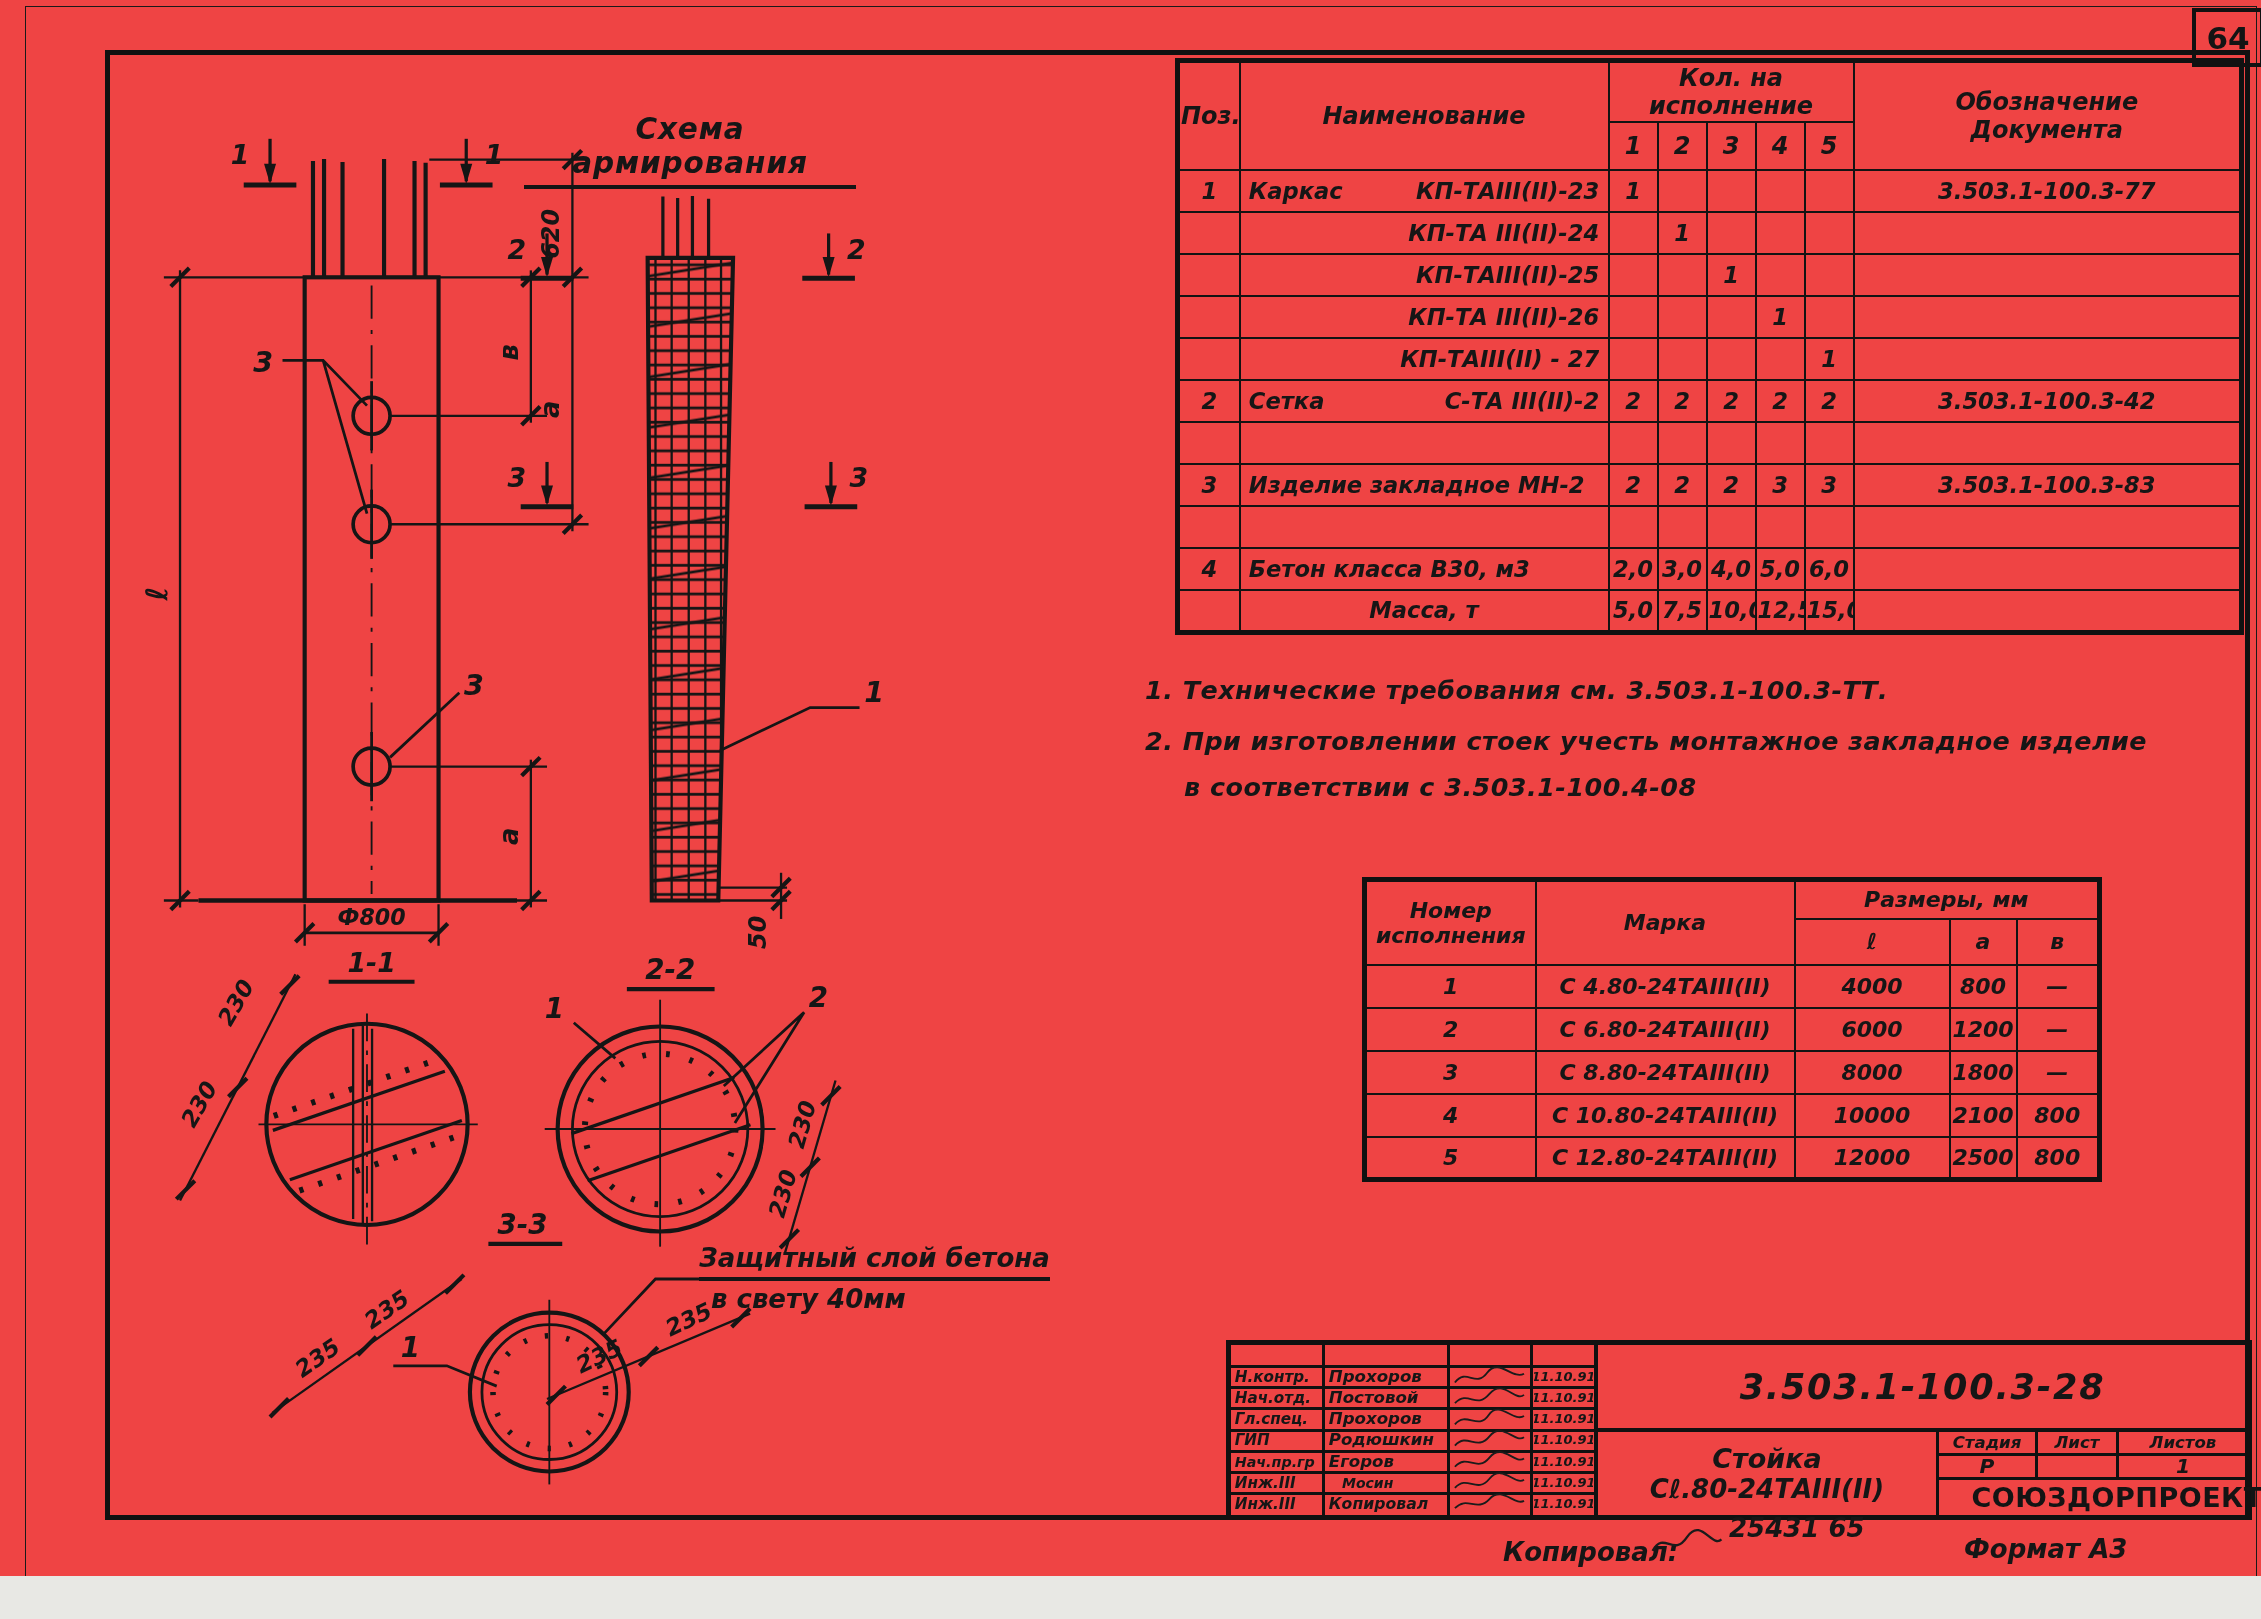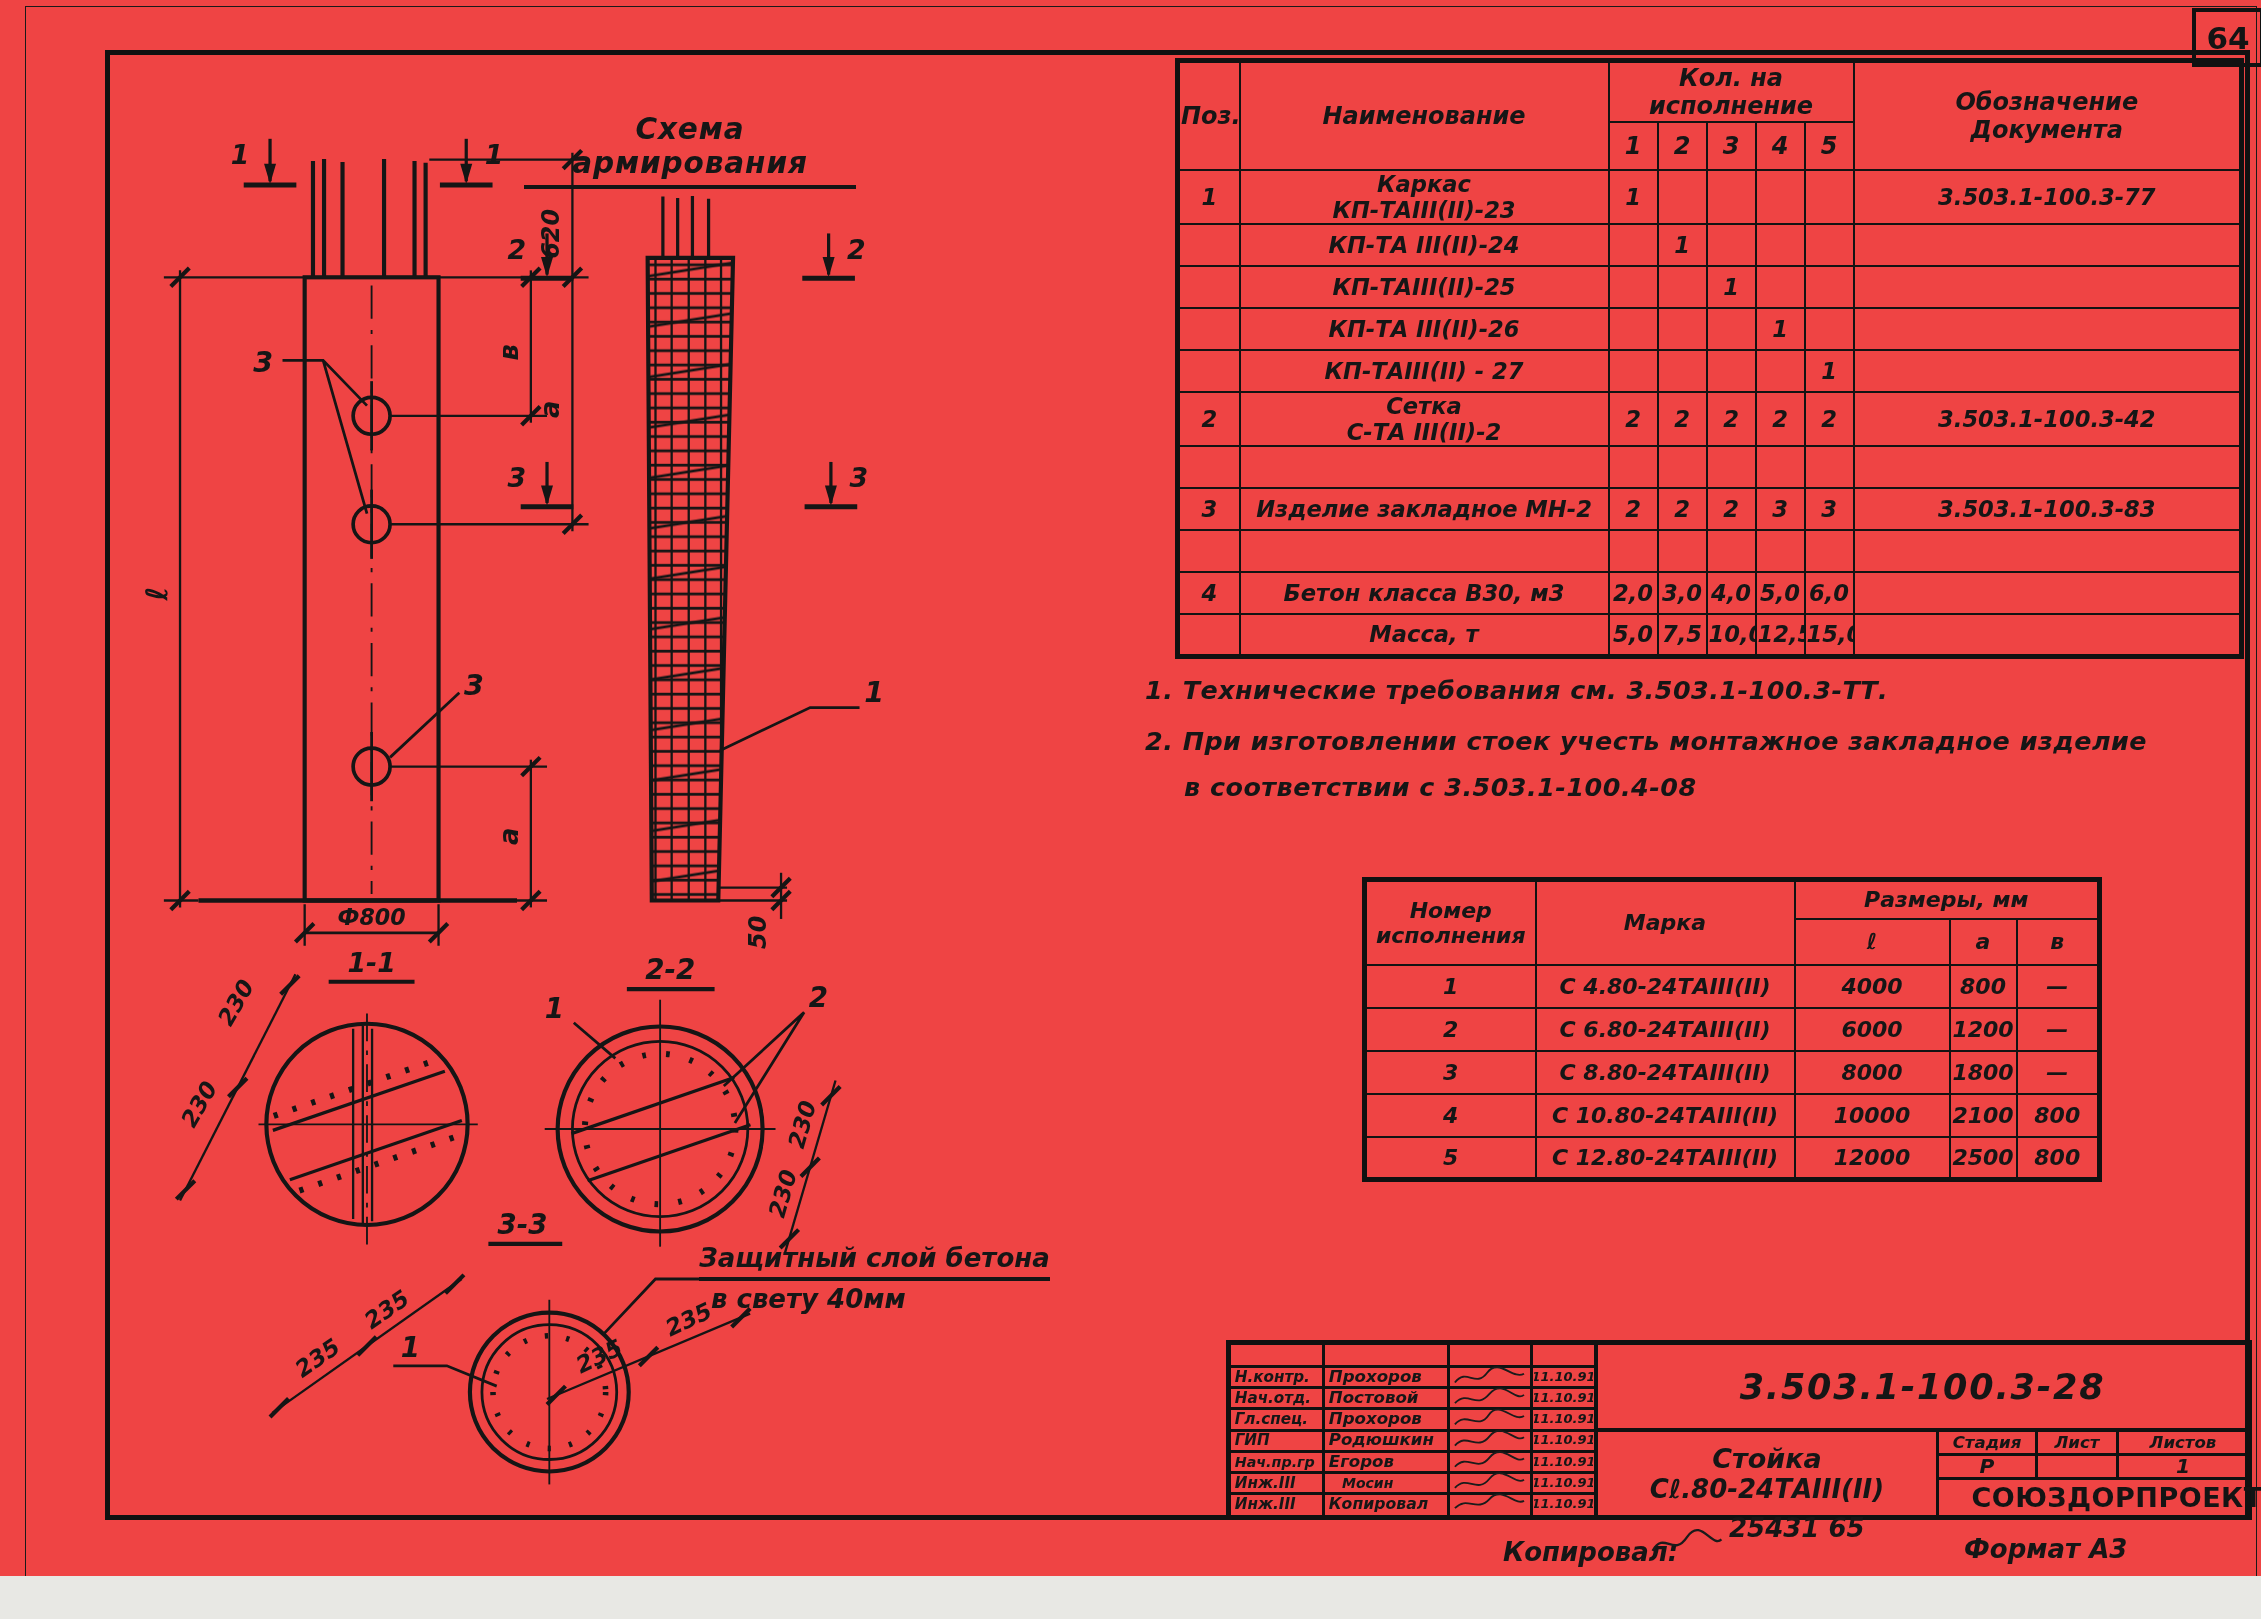--- a/index.html
+++ b/index.html
@@ -16,21 +16,21 @@
   
   #scheme-title{left:524px;top:112px;width:332px;text-align:center;font-size:29.5px;
       padding-bottom:4.6px;border-bottom:4.6px solid #151515;letter-spacing:0.9px;}
   
   table{border-collapse:collapse;table-layout:fixed;}
   td{border:2.3px solid #131313;overflow:hidden;vertical-align:middle;}
   #spec-table{left:1175px;top:58px;}
   #spec-table table{width:1066px;border:5.1px solid #111;}
   #spec-table td{font-size:22.6px;text-align:center;}
   #spec-table .c-name{text-align:left;padding:0 8.3px;}
-  #spec-table .c-name .cellflex{display:flex;justify-content:space-between;align-items:center;width:100%;flex-direction:column;}
+  #spec-table .c-name .cellflex{display:flex;justify-content:space-between;align-items:center;width:100%;}
   #spec-table .hdr{font-size:24px;text-align:center;}
   #size-table{left:1362px;top:877px;}
   #size-table table{width:734px;border:5.1px solid #111;}
   #size-table td{font-size:22px;text-align:center;}
   
   .note-line{font-size:25.4px;letter-spacing:0.5px;white-space:nowrap;}
   
   #title-block{left:1226px;top:1340px;width:1016px;height:170px;border:5.5px solid #111;}
   .tb-line{position:absolute;background:#111;}
   .tb-cell{position:absolute;display:flex;align-items:center;justify-content:center;overflow:hidden;}

